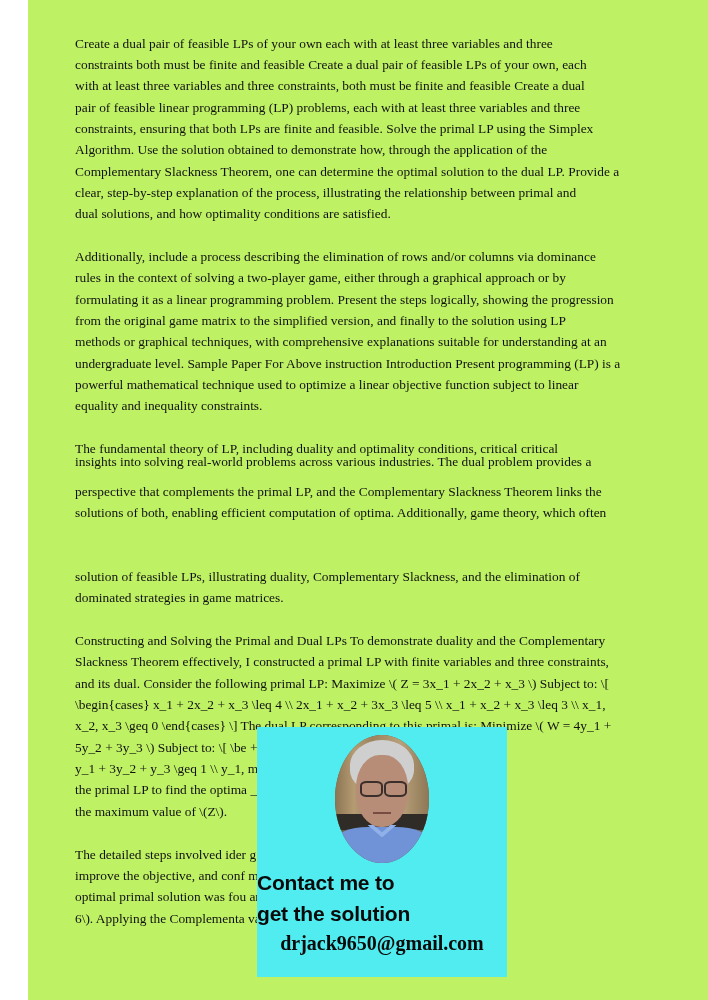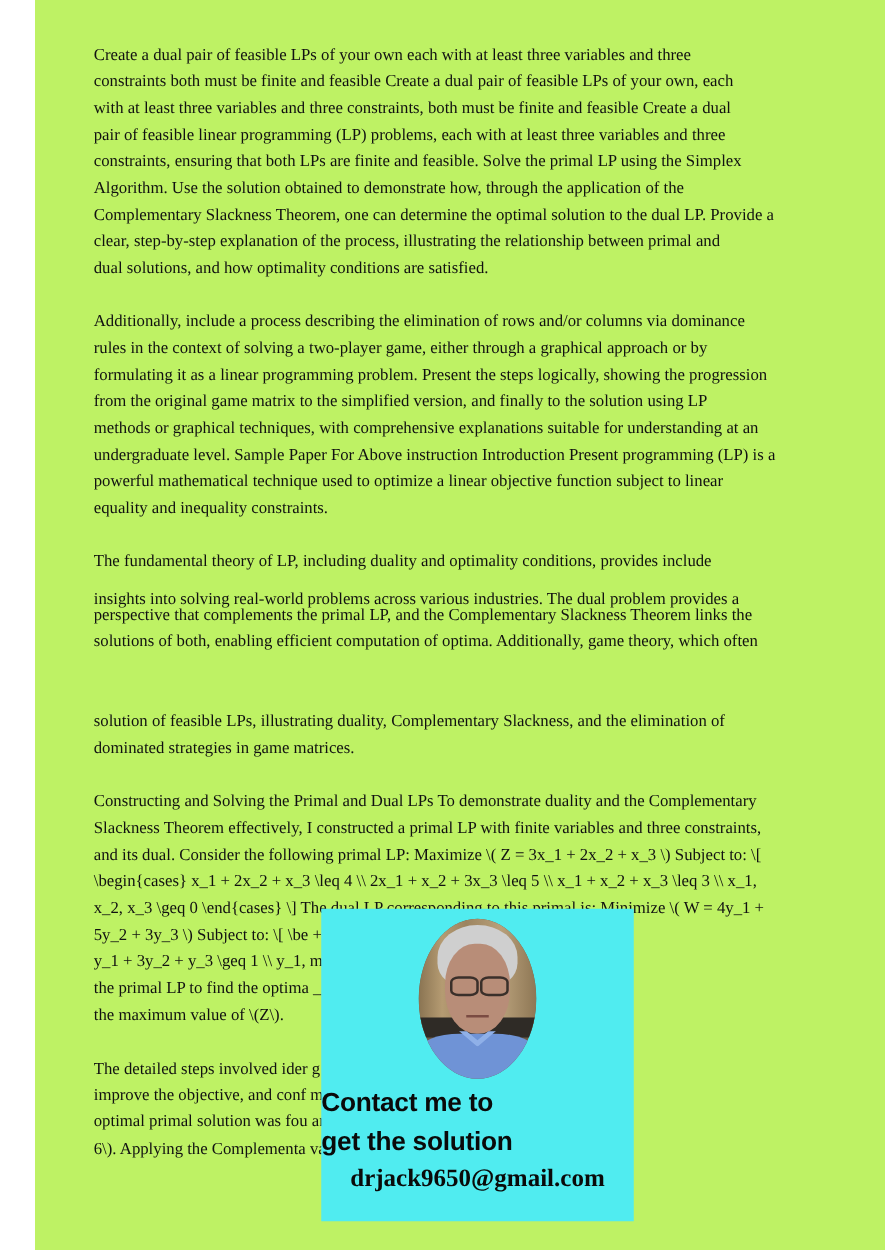--- a/index.html
+++ b/index.html
@@ -132,22 +132,22 @@
 
   <div class="line" style="top:249px">Additionally, include a process describing the elimination of rows and/or columns via dominance</div>
   <div class="line" style="top:270px">rules in the context of solving a two-player game, either through a graphical approach or by</div>
   <div class="line" style="top:292px">formulating it as a linear programming problem. Present the steps logically, showing the progression</div>
   <div class="line" style="top:313px">from the original game matrix to the simplified version, and finally to the solution using LP</div>
   <div class="line" style="top:334px">methods or graphical techniques, with comprehensive explanations suitable for understanding at an</div>
   <div class="line" style="top:356px">undergraduate level. Sample Paper For Above instruction Introduction Present programming (LP) is a</div>
   <div class="line" style="top:377px">powerful mathematical technique used to optimize a linear objective function subject to linear</div>
   <div class="line" style="top:398px">equality and inequality constraints.</div>
 
-  <div class="line" style="top:441px">The fundamental theory of LP, including duality and optimality conditions, provides include</div>
-  <div class="line" style="top:471px">insights into solving real-world problems across various industries. The dual problem provides a</div>
+  <div class="line" style="top:441px">The fundamental theory of LP, including duality and optimality conditions, critical critical</div>
+  <div class="line" style="top:454px">insights into solving real-world problems across various industries. The dual problem provides a</div>
   <div class="line" style="top:484px">perspective that complements the primal LP, and the Complementary Slackness Theorem links the</div>
   <div class="line" style="top:505px">solutions of both, enabling efficient computation of optima. Additionally, game theory, which often</div>
   <div class="line" style="top:569px">solution of feasible LPs, illustrating duality, Complementary Slackness, and the elimination of</div>
   <div class="line" style="top:590px">dominated strategies in game matrices.</div>
 
   <div class="line" style="top:633px">Constructing and Solving the Primal and Dual LPs To demonstrate duality and the Complementary</div>
   <div class="line" style="top:654px">Slackness Theorem effectively, I constructed a primal LP with finite variables and three constraints,</div>
   <div class="line" style="top:676px">and its dual. Consider the following primal LP: Maximize \( Z = 3x_1 + 2x_2 + x_3 \) Subject to: \[</div>
   <div class="line" style="top:697px">\begin{cases} x_1 + 2x_2 + x_3 \leq 4 \\ 2x_1 + x_2 + 3x_3 \leq 5 \\ x_1 + x_2 + x_3 \leq 3 \\ x_1,</div>
   <div class="line" style="top:718px">x_2, x_3 \geq 0 \end{cases} \] The dual LP corresponding to this primal is: Minimize \( W = 4y_1 +</div>

